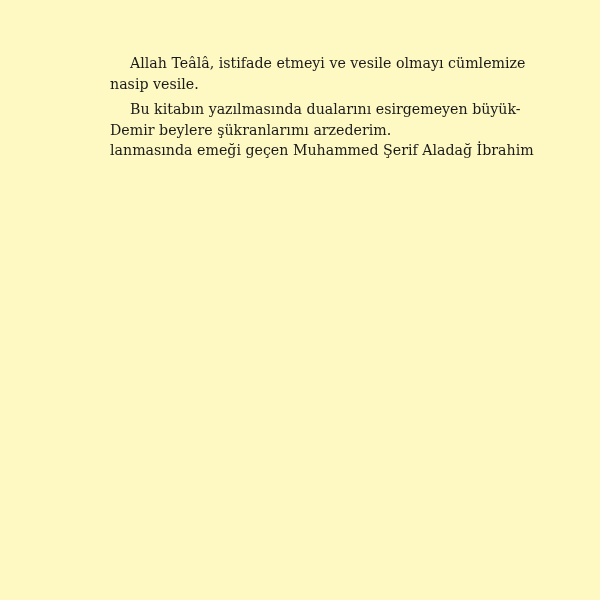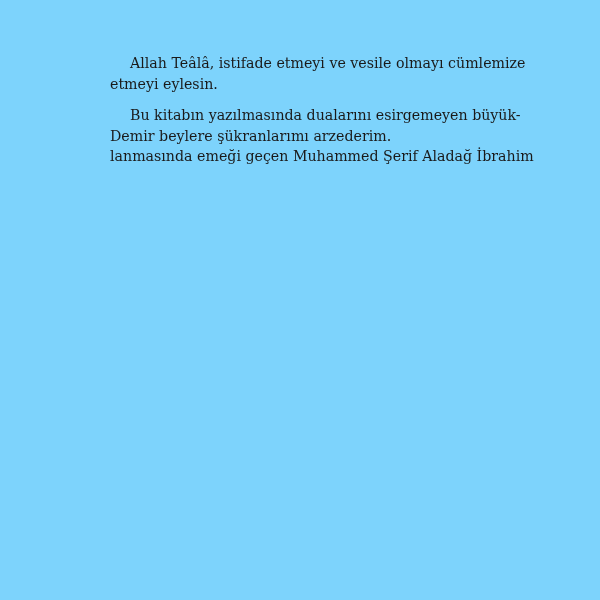--- a/index.html
+++ b/index.html
@@ -10,39 +10,39 @@
     body {
       width: 600px;
       height: 600px;
       position: relative;
       overflow: hidden;
     }
     .page {
       position: absolute;
       left: 0; top: 0;
       width: 600px; height: 600px;
-      background: #7dd3fc;
+      background: #fef9c3;
     }
     .text-block {
       position: absolute;
       left: 110px;
       top: 53px;
       width: 388px;
       font-family: "DejaVu Serif", serif;
       font-size: 14.2px;
       line-height: 20.5px;
       color: #1a1a1a;
       text-align: justify;
     }
     .para {
       margin: 0;
       text-indent: 20px;
     }
     .para + .para {
-      margin-top: 11px;
+      margin-top: 5px;
     }
     .line {
       display: block;
       white-space: nowrap;
       text-align: justify;
       text-align-last: justify;
     }
     .line.last {
       text-align-last: left;
     }
@@ -51,21 +51,21 @@
     }
     .para.nl { text-indent: 0; }
   </style>
 </head>
 <body>
 
 <div class="page">
   <div class="text-block">
     <p class="para nl">
       <span class="line first">Allah Teâlâ, istifade etmeyi ve vesile olmayı cümlemize</span>
-      <span class="line last">etmeyi eylesin.</span>
+      <span class="line last">nasip vesile.</span>
     </p>
     <p class="para nl">
       <span class="line first">Bu kitabın yazılmasında dualarını esirgemeyen büyük-</span>
       <span class="line last">Demir beylere şükranlarımı arzederim.</span>
       <span class="line">lanmasında emeği geçen Muhammed Şerif Aladağ İbrahim</span>
     </p>
   </div>
 </div>
 
 </body></html>

